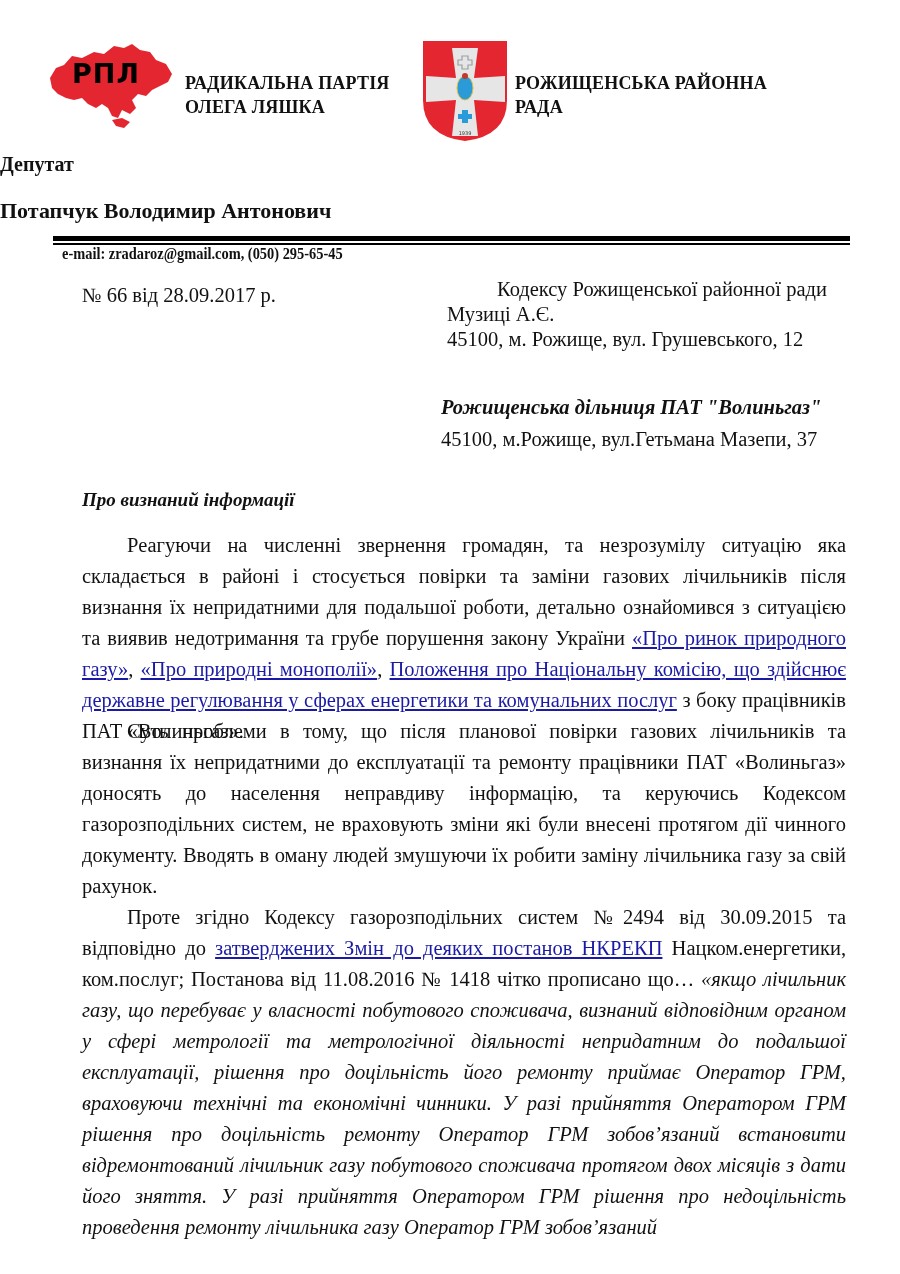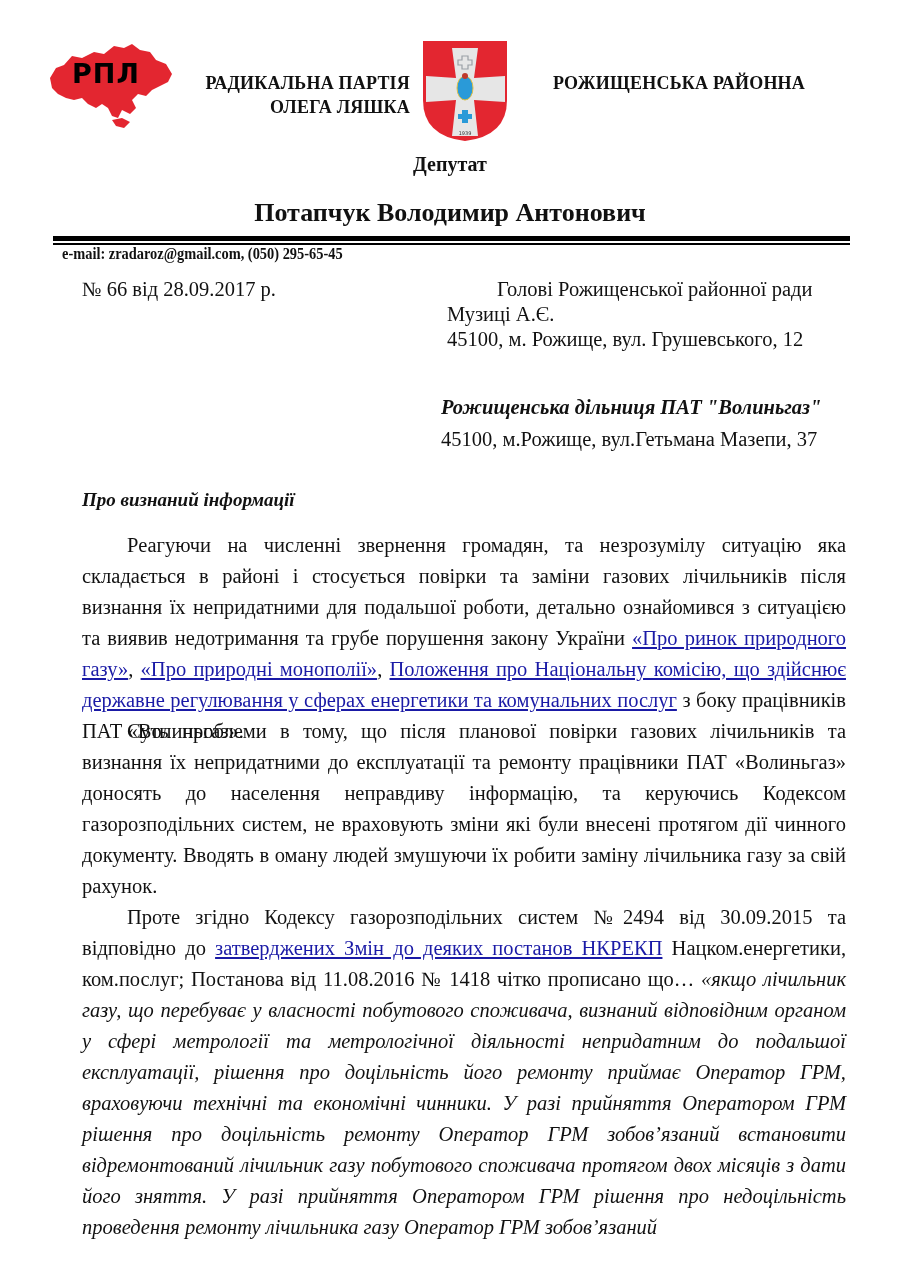--- a/index.html
+++ b/index.html
@@ -1,22 +1,22 @@
 <!DOCTYPE html>
 <html><head>
 <meta charset="utf-8">
 <style>
   html, body { margin: 0; padding: 0; background: #ffffff; }
   body { width: 900px; height: 1274px; position: relative; overflow: hidden;
          font-family: "Liberation Serif", "DejaVu Serif", serif; color: #111; }
   .abs { position: absolute; }
-  .hdr-text { font-weight: bold; font-size: 18px; text-align: right; line-height: 24px; letter-spacing: 0.2px; }
+  .hdr-text { font-weight: bold; font-size: 18px; text-align: left; line-height: 24px; letter-spacing: 0.2px; }
   .ukr-map { left: 42px; top: 38px; width: 135px; height: 95px; }
   .coat { left: 422px; top: 40px; width: 86px; height: 102px; }
-  .center-title { left: 0; width: 900px; text-align: center; font-weight: bold; }
+  .center-title { left: 0; width: 900px; font-weight: bold; }
   .rule-thick { left: 53px; top: 236px; width: 797px; height: 5px; background: #000; }
   .rule-thin { left: 53px; top: 243px; width: 797px; height: 1.5px; background: #000; }
   .contact { left: 62px; top: 245px; font-weight: bold; font-size: 16px; font-stretch: condensed; transform: scaleX(0.9); transform-origin: left; }
   .body-text { font-size: 20.5px; line-height: 31px; }
   .para { position: absolute; left: 82px; width: 764px; text-align: justify; text-indent: 45px; margin: 0; }
   a.lnk { color: #1a1aa6; text-decoration: underline; }
   .ital { font-style: italic; }
 </style>
 </head>
 <body>
@@ -42,33 +42,34 @@
     </g>
     <path d="M40,70 h6 v4 h4 v5 h-4 v4 h-6 v-4 h-4 v-5 h4 Z" fill="#2a9ad8"></path>
     <ellipse cx="43" cy="48" rx="8" ry="12" fill="#2a9ad8" stroke="#e0c040" stroke-width="1"></ellipse>
     <circle cx="43" cy="36" r="3" fill="#c0392b"></circle>
     <text x="43" y="95" font-size="5" text-anchor="middle" fill="#333" font-family="DejaVu Sans, sans-serif">1939</text>
   </svg>
 </div>
 
 <div class="abs hdr-text" style="left:515px;top:71px;width:290px;">
   <div>РОЖИЩЕНСЬКА РАЙОННА</div>
+  <div>РАДА</div>
 </div>
 
 <div class="abs center-title" style="top:153px;font-size:20px;">Депутат</div>
-<div class="abs center-title" style="top:198px;font-size:26px;">Потапчук Володимир Антонович</div>
+<div class="abs center-title" style="top:198px;font-size:22px;">Потапчук Володимир Антонович</div>
 
 <div class="abs rule-thick"></div>
 <div class="abs rule-thin"></div>
 
 <div class="abs contact">e-mail: zradaroz@gmail.com, (050) 295-65-45</div>
 
-<div class="abs body-text" style="left:82px;top:274px;">№ 66 від 28.09.2017 р.</div>
+<div class="abs body-text" style="left:82px;top:280px;">№ 66 від 28.09.2017 р.</div>
 
-<div class="abs body-text" style="left:497px;top:274px;">Голові Рожищенської районної ради</div>
+<div class="abs body-text" style="left:497px;top:274px;">Кодексу Рожищенської районної ради</div>
 <div class="abs body-text" style="left:447px;top:299px;text-align:center;">Музиці А.Є.</div>
 <div class="abs body-text" style="left:447px;top:324px;">45100, м. Рожище, вул. Грушевського, 12</div>
 
 <div class="abs body-text" style="left:441px;top:392px;font-weight:bold;font-style:italic;">Рожищенська дільниця ПАТ "Волиньгаз"</div>
 <div class="abs body-text" style="left:441px;top:424px;">45100, м.Рожище, вул.Гетьмана Мазепи, 37</div>
 
 <div class="abs" style="left:82px;top:489px;font-size:19px;font-weight:bold;font-style:italic;">Про визнаний інформації</div>
 
 <p class="para body-text" style="top:530px;">
   <span>Реагуючи на численні звернення громадян, та незрозумілу ситуацію яка складається в районі і стосується повірки та заміни газових лічильників після визнання їх непридатними для подальшої роботи, детально ознайомився з ситуацією та виявив недотримання та грубе порушення закону України </span><a class="lnk">«Про ринок природного газу»</a><span>, </span><a class="lnk">«Про природні монополії»</a><span>, </span><a class="lnk">Положення про Національну комісію, що здійснює державне регулювання у сферах енергетики та комунальних послуг</a><span> з боку працівників ПАТ «Волиньгаз».</span>

